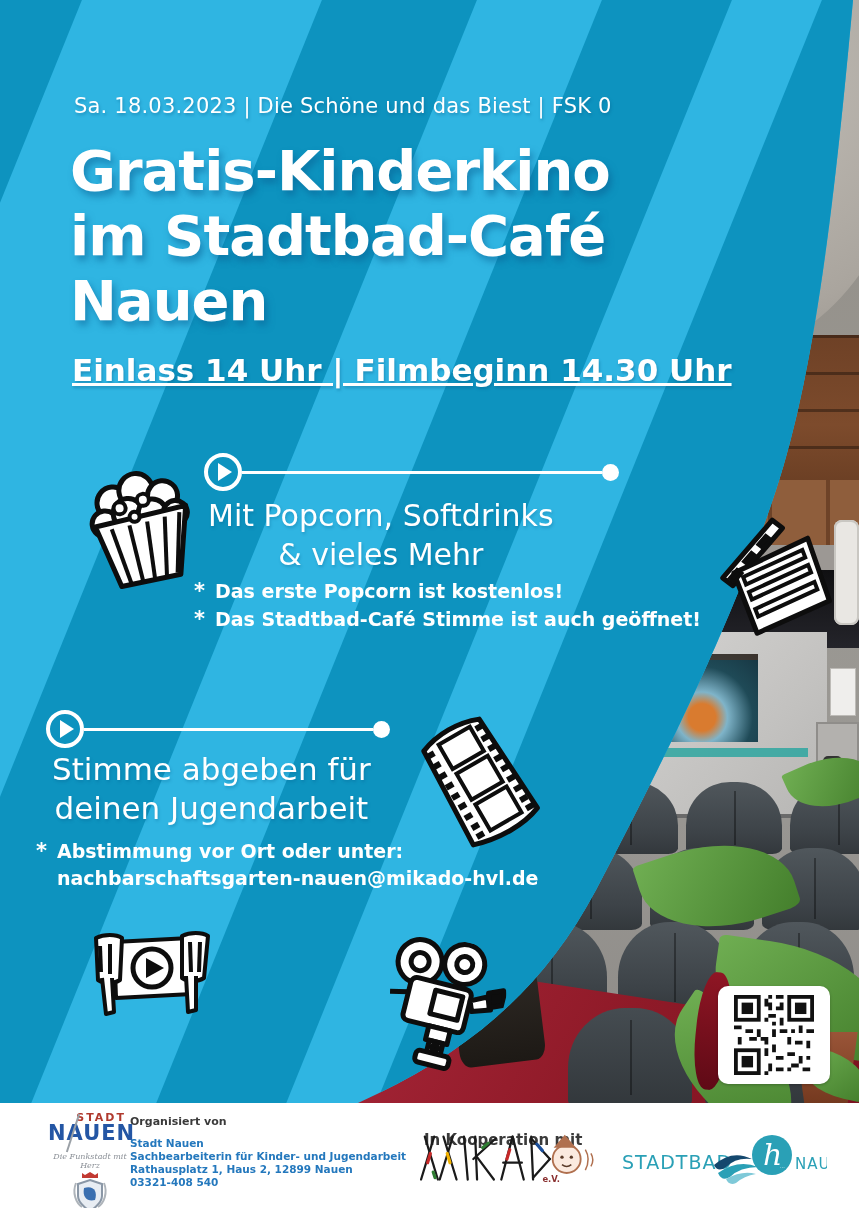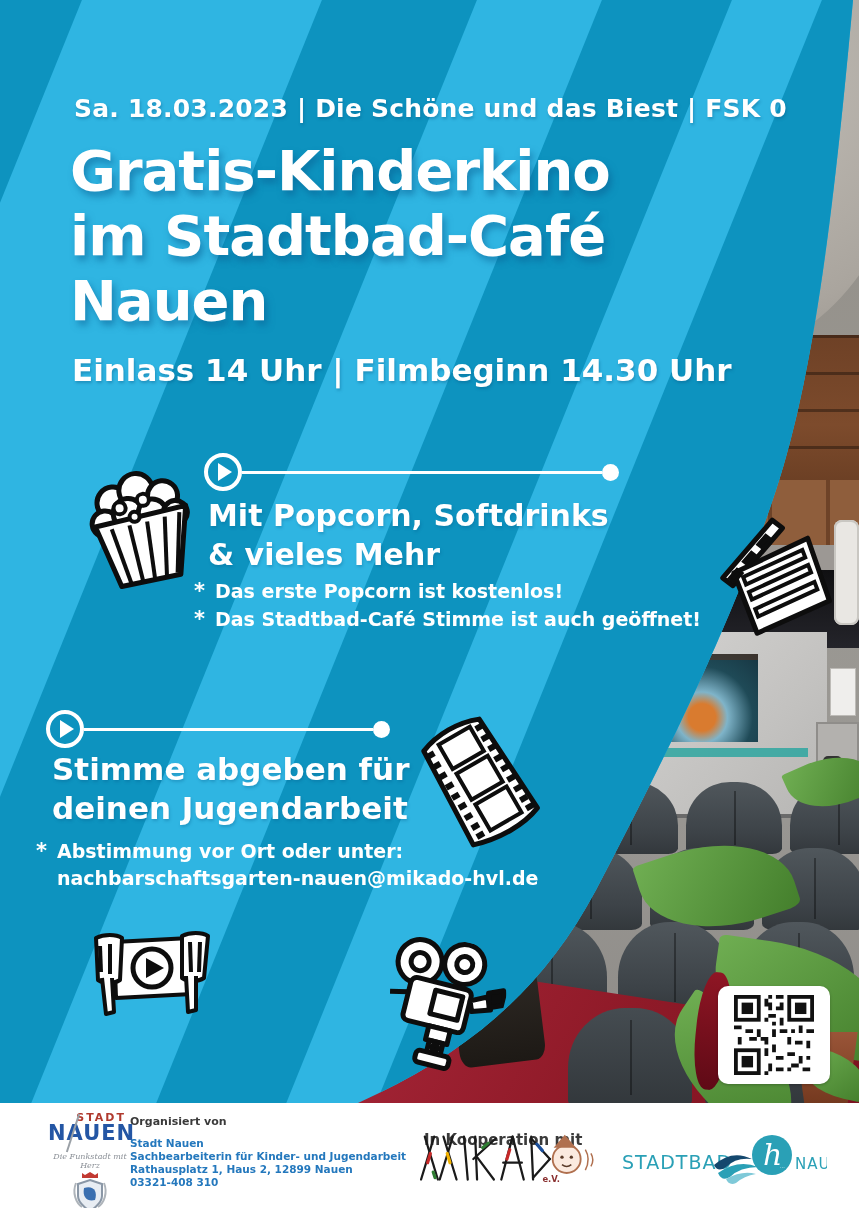--- a/index.html
+++ b/index.html
@@ -50,26 +50,26 @@
   .pot{left:540px;top:1032px;width:72px;height:72px;background:linear-gradient(#9a5538,#74391f);
     clip-path:polygon(6% 0,94% 0,80% 100%,20% 100%);}
 
   
   .swoosh{position:absolute;left:0;top:0;width:859px;height:1103px;background:#2fb5e2;overflow:hidden;
     clip-path:path('M0 0 L853 0 C832 230 812 380 776 490 C735 615 672 745 596 890 C540 995 462 1056 358 1103 L0 1103 Z');}
   .stripe{position:absolute;top:-20px;height:1240px;background:#0d93bf;transform:skewX(-22deg);transform-origin:top left;}
 
   
   .txt{position:absolute;color:#fff;}
-  .topline{left:74px;top:94px;font-size:25px;font-weight:700;letter-spacing:.2px;
+  .topline{left:74px;top:94px;font-size:21px;font-weight:400;letter-spacing:.2px;
     text-shadow:1px 2px 3px rgba(8,90,135,.4);}
   .title{left:70px;top:138px;font-size:56px;font-weight:800;line-height:65px;letter-spacing:-1px;
     text-shadow:3px 5px 7px rgba(10,95,145,.55);}
-  .subtitle{left:72px;top:352px;font-size:31px;font-weight:700;text-shadow:1px 2px 3px rgba(8,90,135,.4);}
-  .sec-heading{font-size:30px;font-weight:700;line-height:39px;text-shadow:1px 2px 3px rgba(8,90,135,.3);}
+  .subtitle{left:72px;top:352px;font-size:31px;font-weight:700;text-shadow:1px 2px 3px rgba(8,90,135,.4);text-decoration:underline;}
+  .sec-heading{font-size:30px;font-weight:400;line-height:39px;text-shadow:1px 2px 3px rgba(8,90,135,.3);text-align:center;}
   .bullet{display:flex;gap:10px;font-size:19px;font-weight:600;line-height:27px;}
   .bullet .mark{font-size:21px;}
   .playline{position:absolute;display:flex;align-items:center;}
   .play-ring{width:38px;height:38px;border:4px solid #fff;border-radius:50%;flex:0 0 auto;
     display:flex;align-items:center;justify-content:center;}
   .play-tri{width:0;height:0;border-left:14px solid #fff;border-top:9px solid transparent;
     border-bottom:9px solid transparent;margin-left:4px;}
   .play-rule{height:3px;background:#fff;flex:1;}
   .play-dot{width:17px;height:17px;border-radius:50%;background:#fff;flex:0 0 auto;}
 
@@ -346,21 +346,21 @@
         <path d="M12 17 C21 14 26 20 23 29 C16 31 10 27 12 17 Z" fill="#3a6fb0"></path>
       </svg>
     </div>
 
     <div class="org-block">
       <div class="org-label">Organisiert von</div>
       <div class="org-lines">
         <div>Stadt Nauen</div>
         <div>Sachbearbeiterin für Kinder- und Jugendarbeit</div>
         <div>Rathausplatz 1, Haus 2, 12899 Nauen</div>
-        <div>03321-408 310</div>
+        <div>03321-408 540</div>
       </div>
     </div>
 
     <div class="koop-label">In Kooperation mit</div>
 
     <svg class="mikado" width="180" height="56" viewBox="0 0 190 60" aria-label="MIKADO">
       <g stroke="#1a1a1a" stroke-width="2.4" fill="none" stroke-linecap="round">
         <path d="M4 52 L18 6"></path>
           <path d="M8 6 L22 52"></path>
           <path d="M24 52 L38 6"></path>

